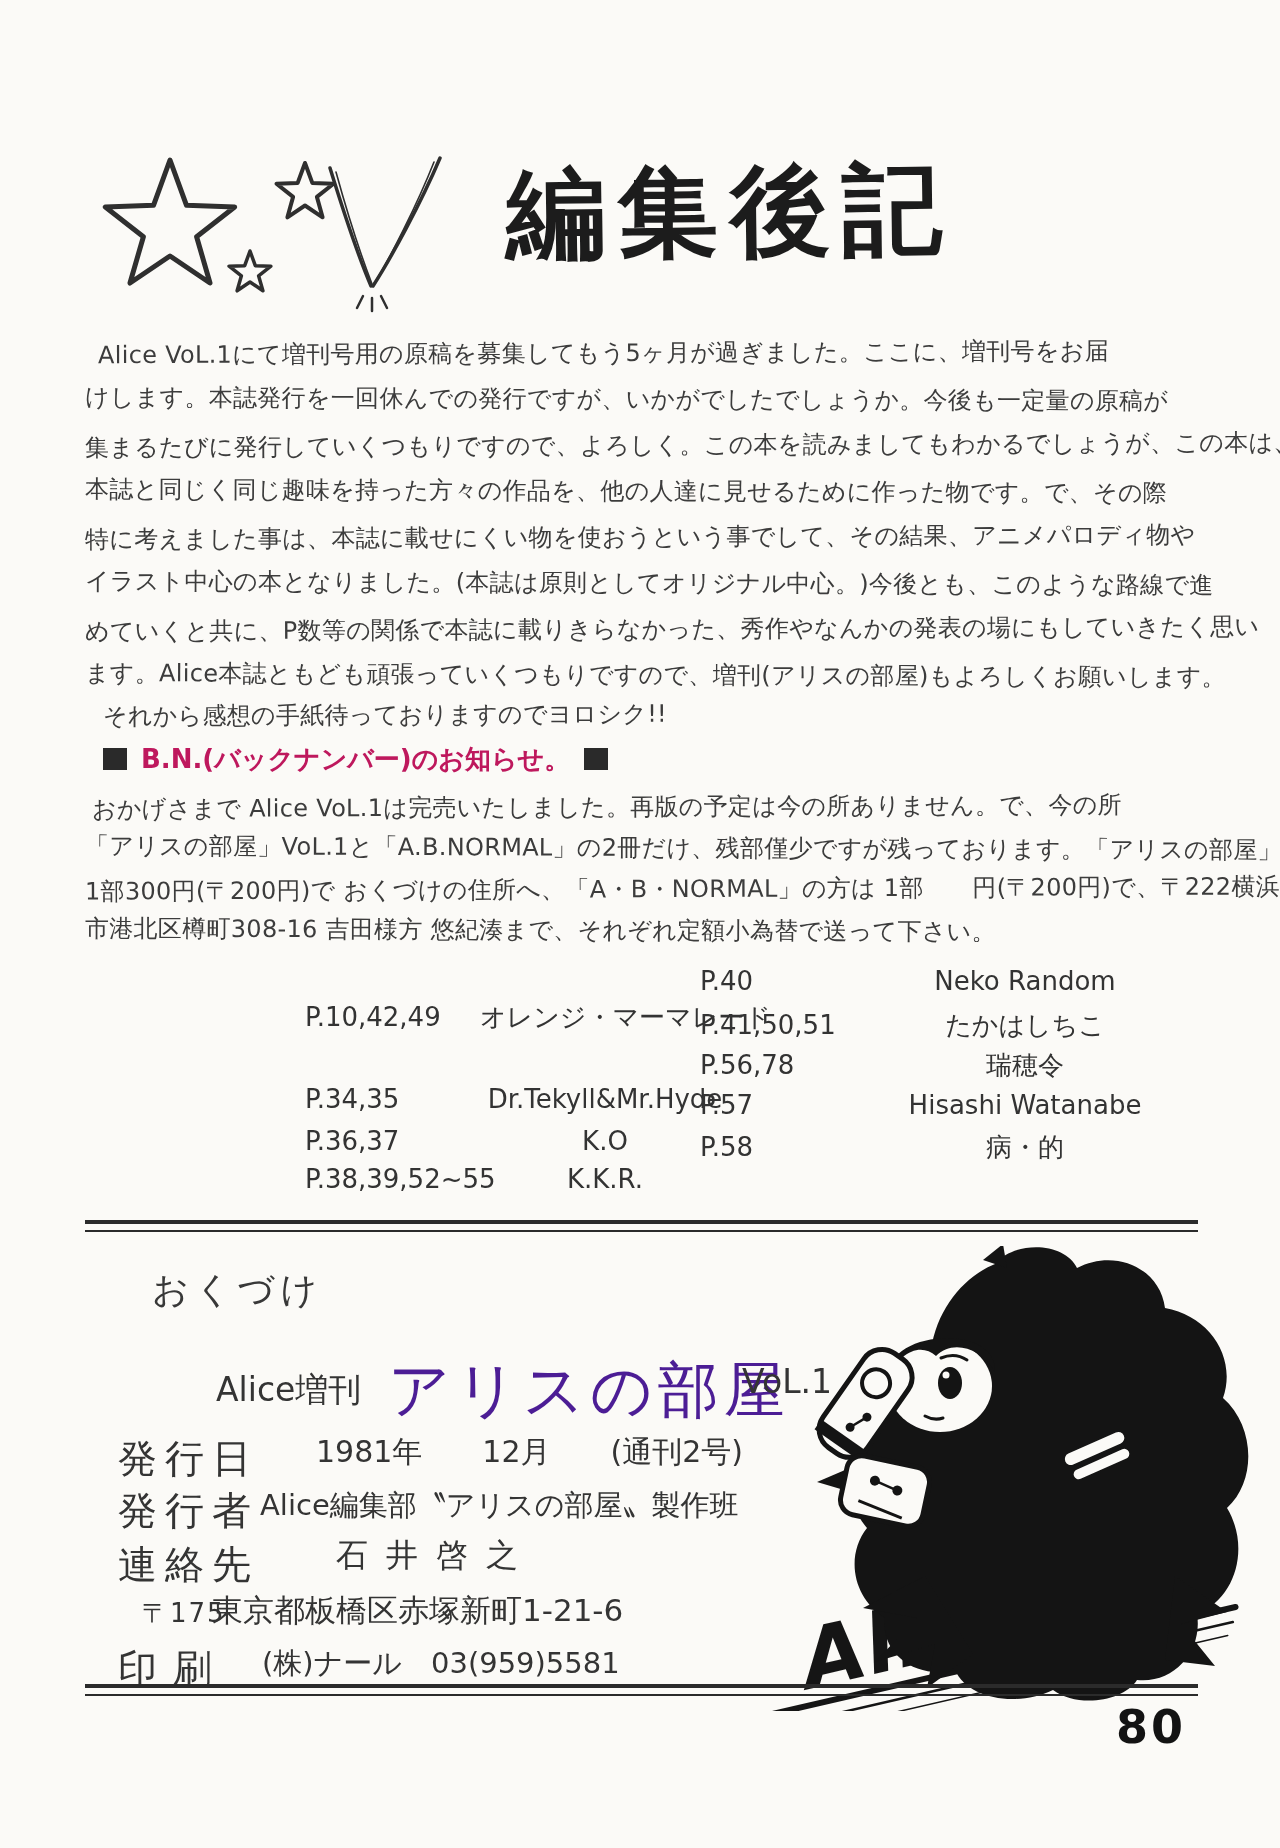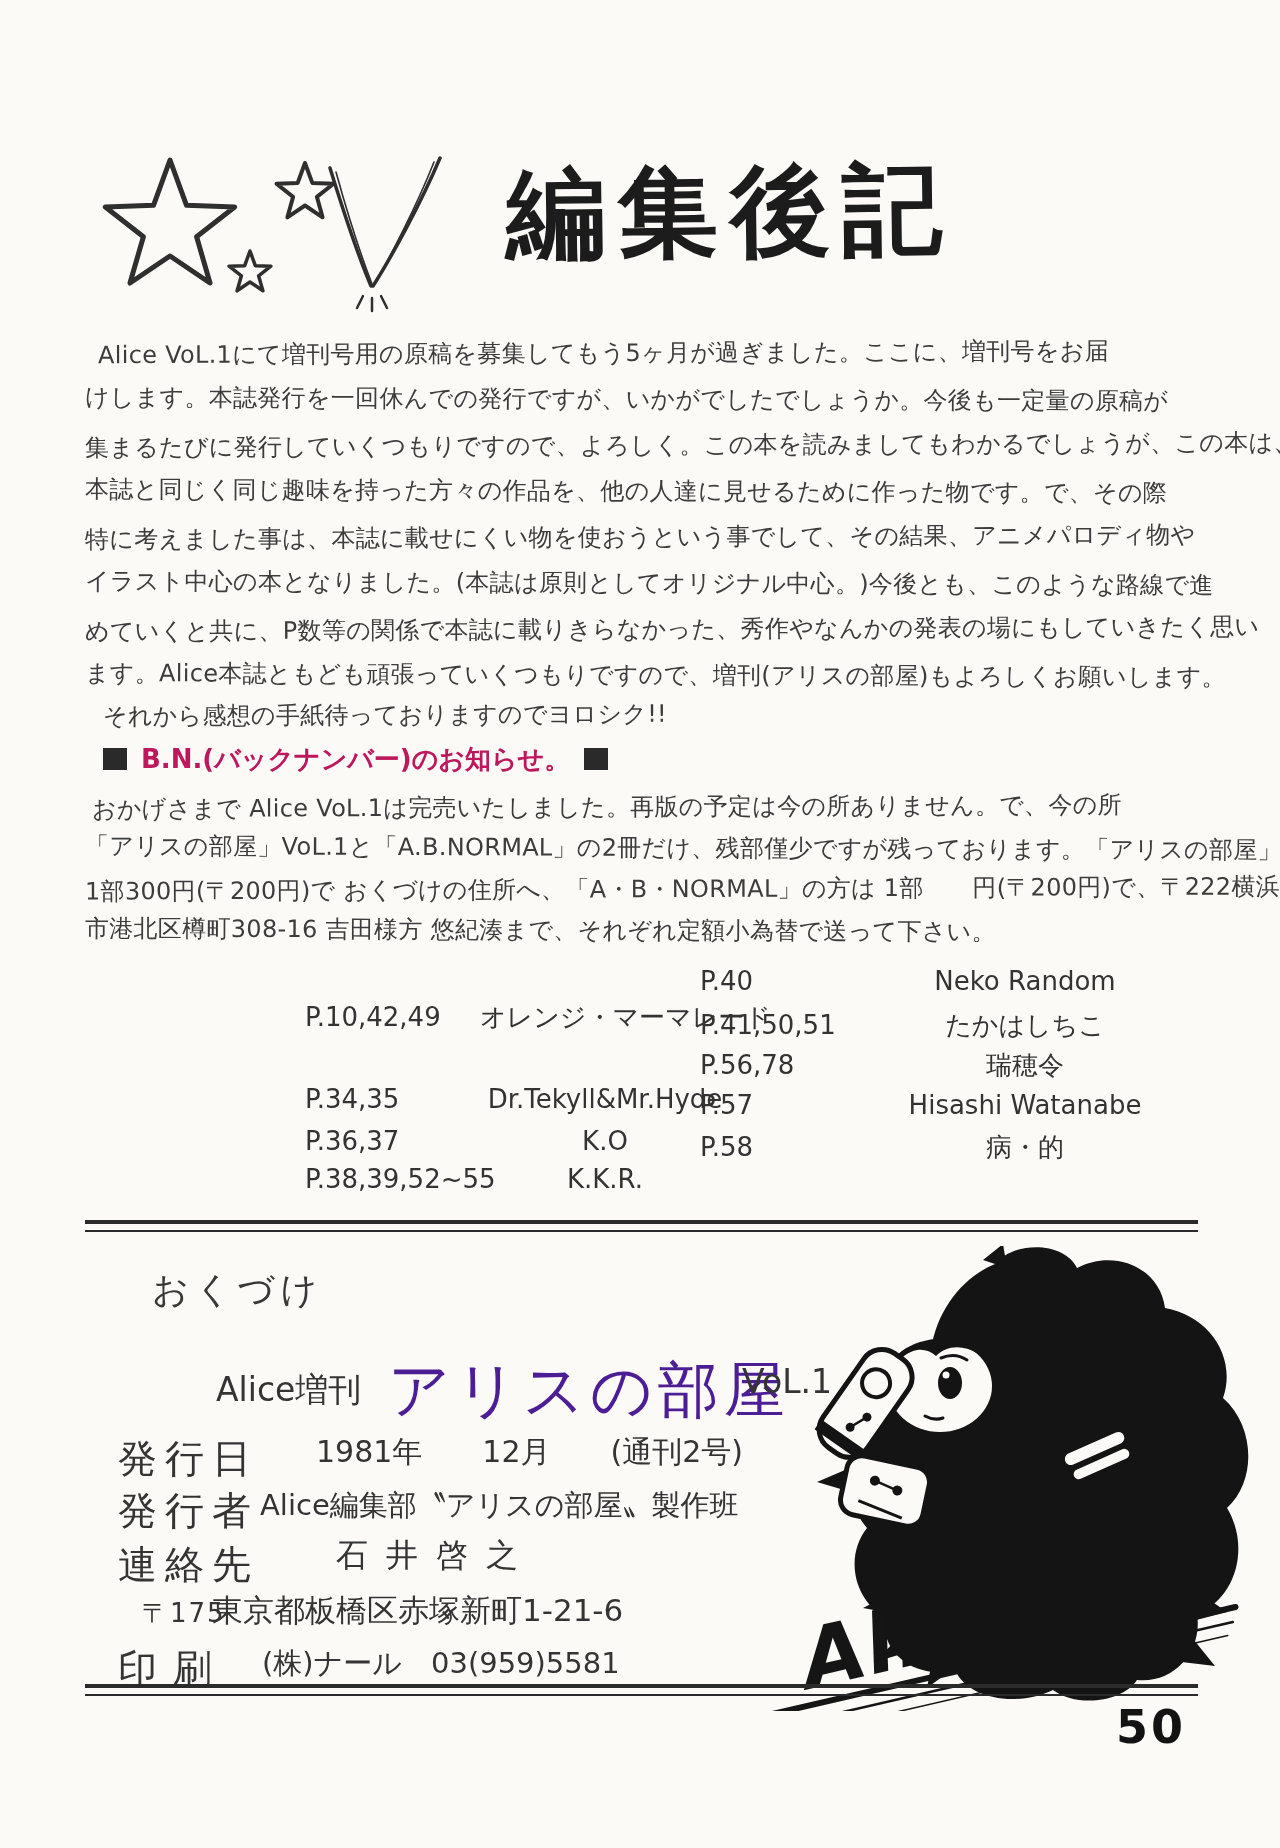--- a/index.html
+++ b/index.html
@@ -184,15 +184,15 @@
         <circle cx="152" cy="242" r="5" fill="#141414"></circle>
         <path d="M128,237 L152,242" stroke="#141414" stroke-width="2.5"></path>
         <path d="M116,260 l46,8" stroke="#141414" stroke-width="3"></path>
       </g>
     </g>
   </svg>
 
   <div class="rule" style="top:1684px;height:4px"></div>
   <div class="rule" style="top:1694px;height:2px"></div>
 
-  <div class="pageno">50</div>
+  <div class="pageno">80</div>
 
 </div>
 
 </body></html>

